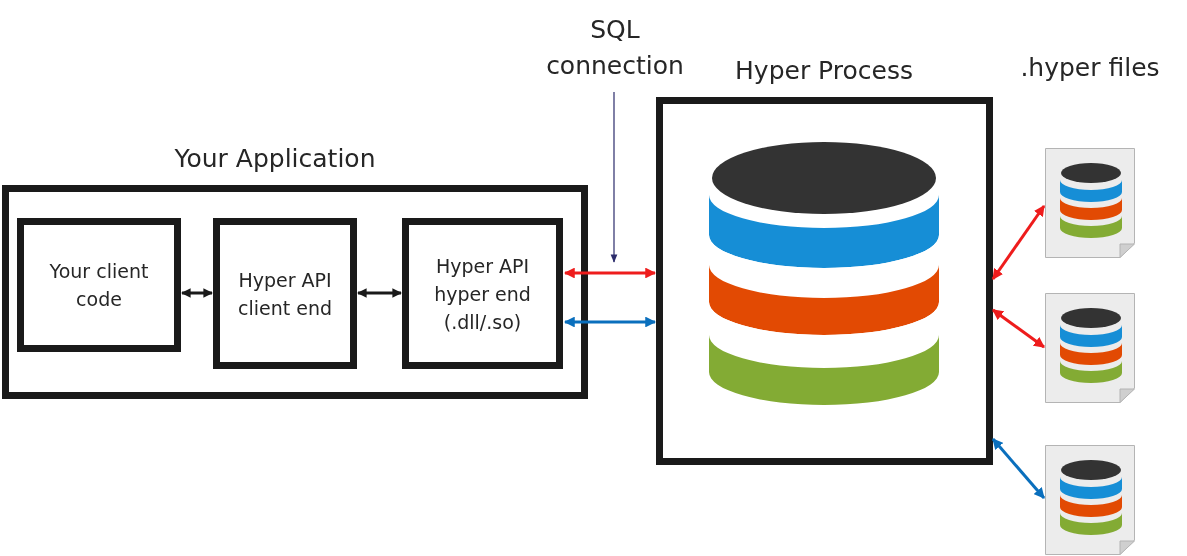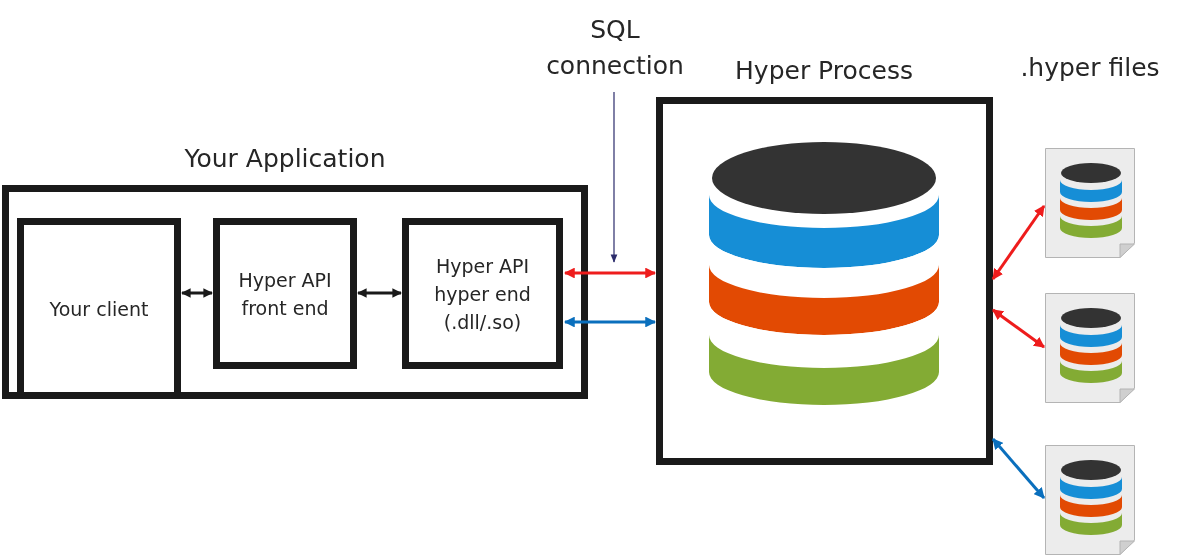--- a/index.html
+++ b/index.html
@@ -18,33 +18,34 @@
 <body>
 
 <div class="label" style="left:530px; top:12px; width:170px;">
   <span>SQL</span><br>
   <span>connection</span>
 </div>
 <div class="label" style="left:714px; top:53px; width:220px;text-align:center;">Hyper Process</div>
 <div class="label" style="left:1000px; top:50px; width:180px;">
   <span>.hyper files</span><br>
 </div>
-<div class="label" style="left:150px; top:141px; width:270px;">Your Application</div>
+<div class="label" style="left:140px; top:141px; width:270px;">Your Application</div>
 
 <div class="box" style="left:2px; top:185px; width:586px; height:214px;"></div>
 
-<div class="inner" style="left:17px; top:218px; width:164px; height:181px;">
+<div class="inner" style="left:17px; top:218px; width:164px; height:134px;">
   <div>
     <span>Your client</span>
+    <span>code</span>
   </div>
 </div>
 <div class="inner" style="left:213px; top:218px; width:144px; height:151px;">
   <div>
     <span>Hyper API</span>
-    <span>front end</span>
+    <span>client end</span>
   </div>
 </div>
 <div class="inner" style="left:402px; top:218px; width:161px; height:151px;">
   <div>
     <span>Hyper API</span>
     <span>hyper end</span>
     <span>(.dll/.so)</span>
   </div>
 </div>
 

